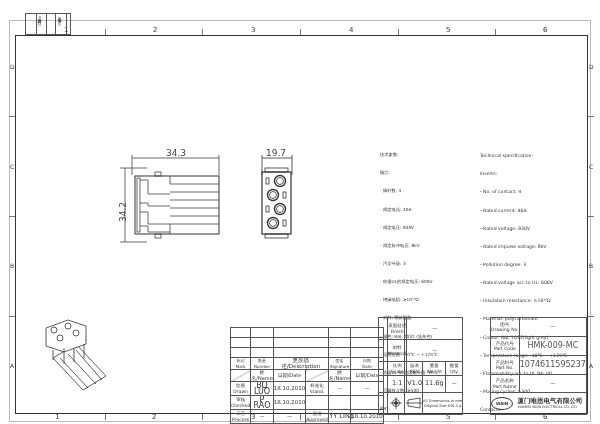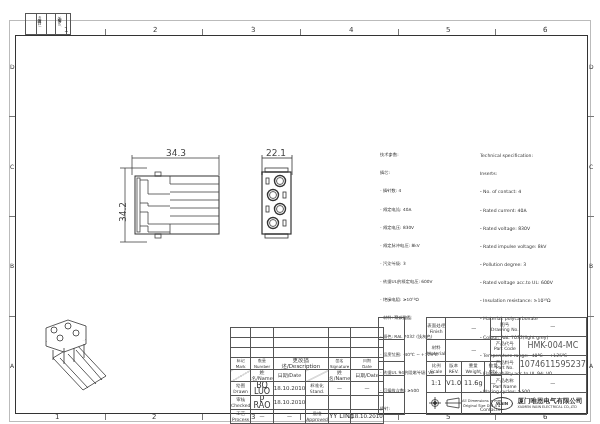--- a/index.html
+++ b/index.html
@@ -107,21 +107,21 @@
       <path d="M25 53 H33 V56 H55"></path>
       <path d="M25 62 H33 V74 H55"></path>
       <path d="M25 76 H33 V82 H55"></path>
       <rect x="40" y="22" width="6" height="4"></rect>
       <rect x="40" y="84" width="6" height="4"></rect>
     </g>
   </svg>
 </div>
 
 <div>
-  <span class="abs dim" style="left:266px;top:148px;">22.1</span>
+  <span class="abs dim" style="left:266px;top:148px;">19.7</span>
   <svg class="abs" style="left:258px;top:150px;" width="40" height="95" viewBox="0 0 40 95">
     <g stroke="#333" stroke-width="0.8" fill="none">
       <line x1="4" y1="8" x2="34" y2="8"></line>
       <line x1="4" y1="5" x2="4" y2="25"></line>
       <line x1="34" y1="5" x2="34" y2="25"></line>
       <rect x="7" y="18" width="23" height="4"></rect>
       <rect x="4" y="22" width="29" height="62" stroke-width="1.2"></rect>
       <rect x="7" y="84" width="23" height="4"></rect>
       <circle cx="22" cy="31" r="5.5" stroke-width="1.4"></circle>
       <circle cx="22" cy="31" r="3.5"></circle>
@@ -287,21 +287,21 @@
     <td>—</td>
     <td>—</td>
     <td style="white-space:pre;font-size:4.5px">批准
 Approved</td>
     <td class="med">YY LIN</td>
     <td style="font-size:5.5px">18.10.2010</td>
   </tr>
 </tbody>
   </table>
 
-<table class="tb" style="left:426px;top:317px;width:67px;height:97px;">
+<table class="tb" style="left:387px;top:317px;width:67px;height:97px;">
   <colgroup>
       <col style="width:23px">
       <col style="width:16px">
       <col style="width:18px">
       <col style="width:14px">
     </colgroup>
   <tbody>
       <tr style="height:22px">
     <td style="white-space:pre;font-size:4.5px">表面处理
 Finish</td>
@@ -374,21 +374,21 @@
     </colgroup>
   <tbody>
       <tr style="height:19px">
     <td style="white-space:pre;font-size:4.5px">图号
 Drawing No.</td>
     <td>—</td>
   </tr>
   <tr style="height:19px">
     <td style="white-space:pre;font-size:4.5px">产品代号
 Part Code</td>
-    <td class="big" style="color:#555">HMK-004-MC</td>
+    <td class="big" style="color:#555">HMK-009-MC</td>
   </tr>
   <tr style="height:19px">
     <td style="white-space:pre;font-size:4.5px">产品料号
 Part No.</td>
     <td class="big" style="color:#555">1074611595237</td>
   </tr>
   <tr style="height:18px">
     <td style="white-space:pre;font-size:4.5px">产品名称
 Part Name</td>
     <td>—</td>

